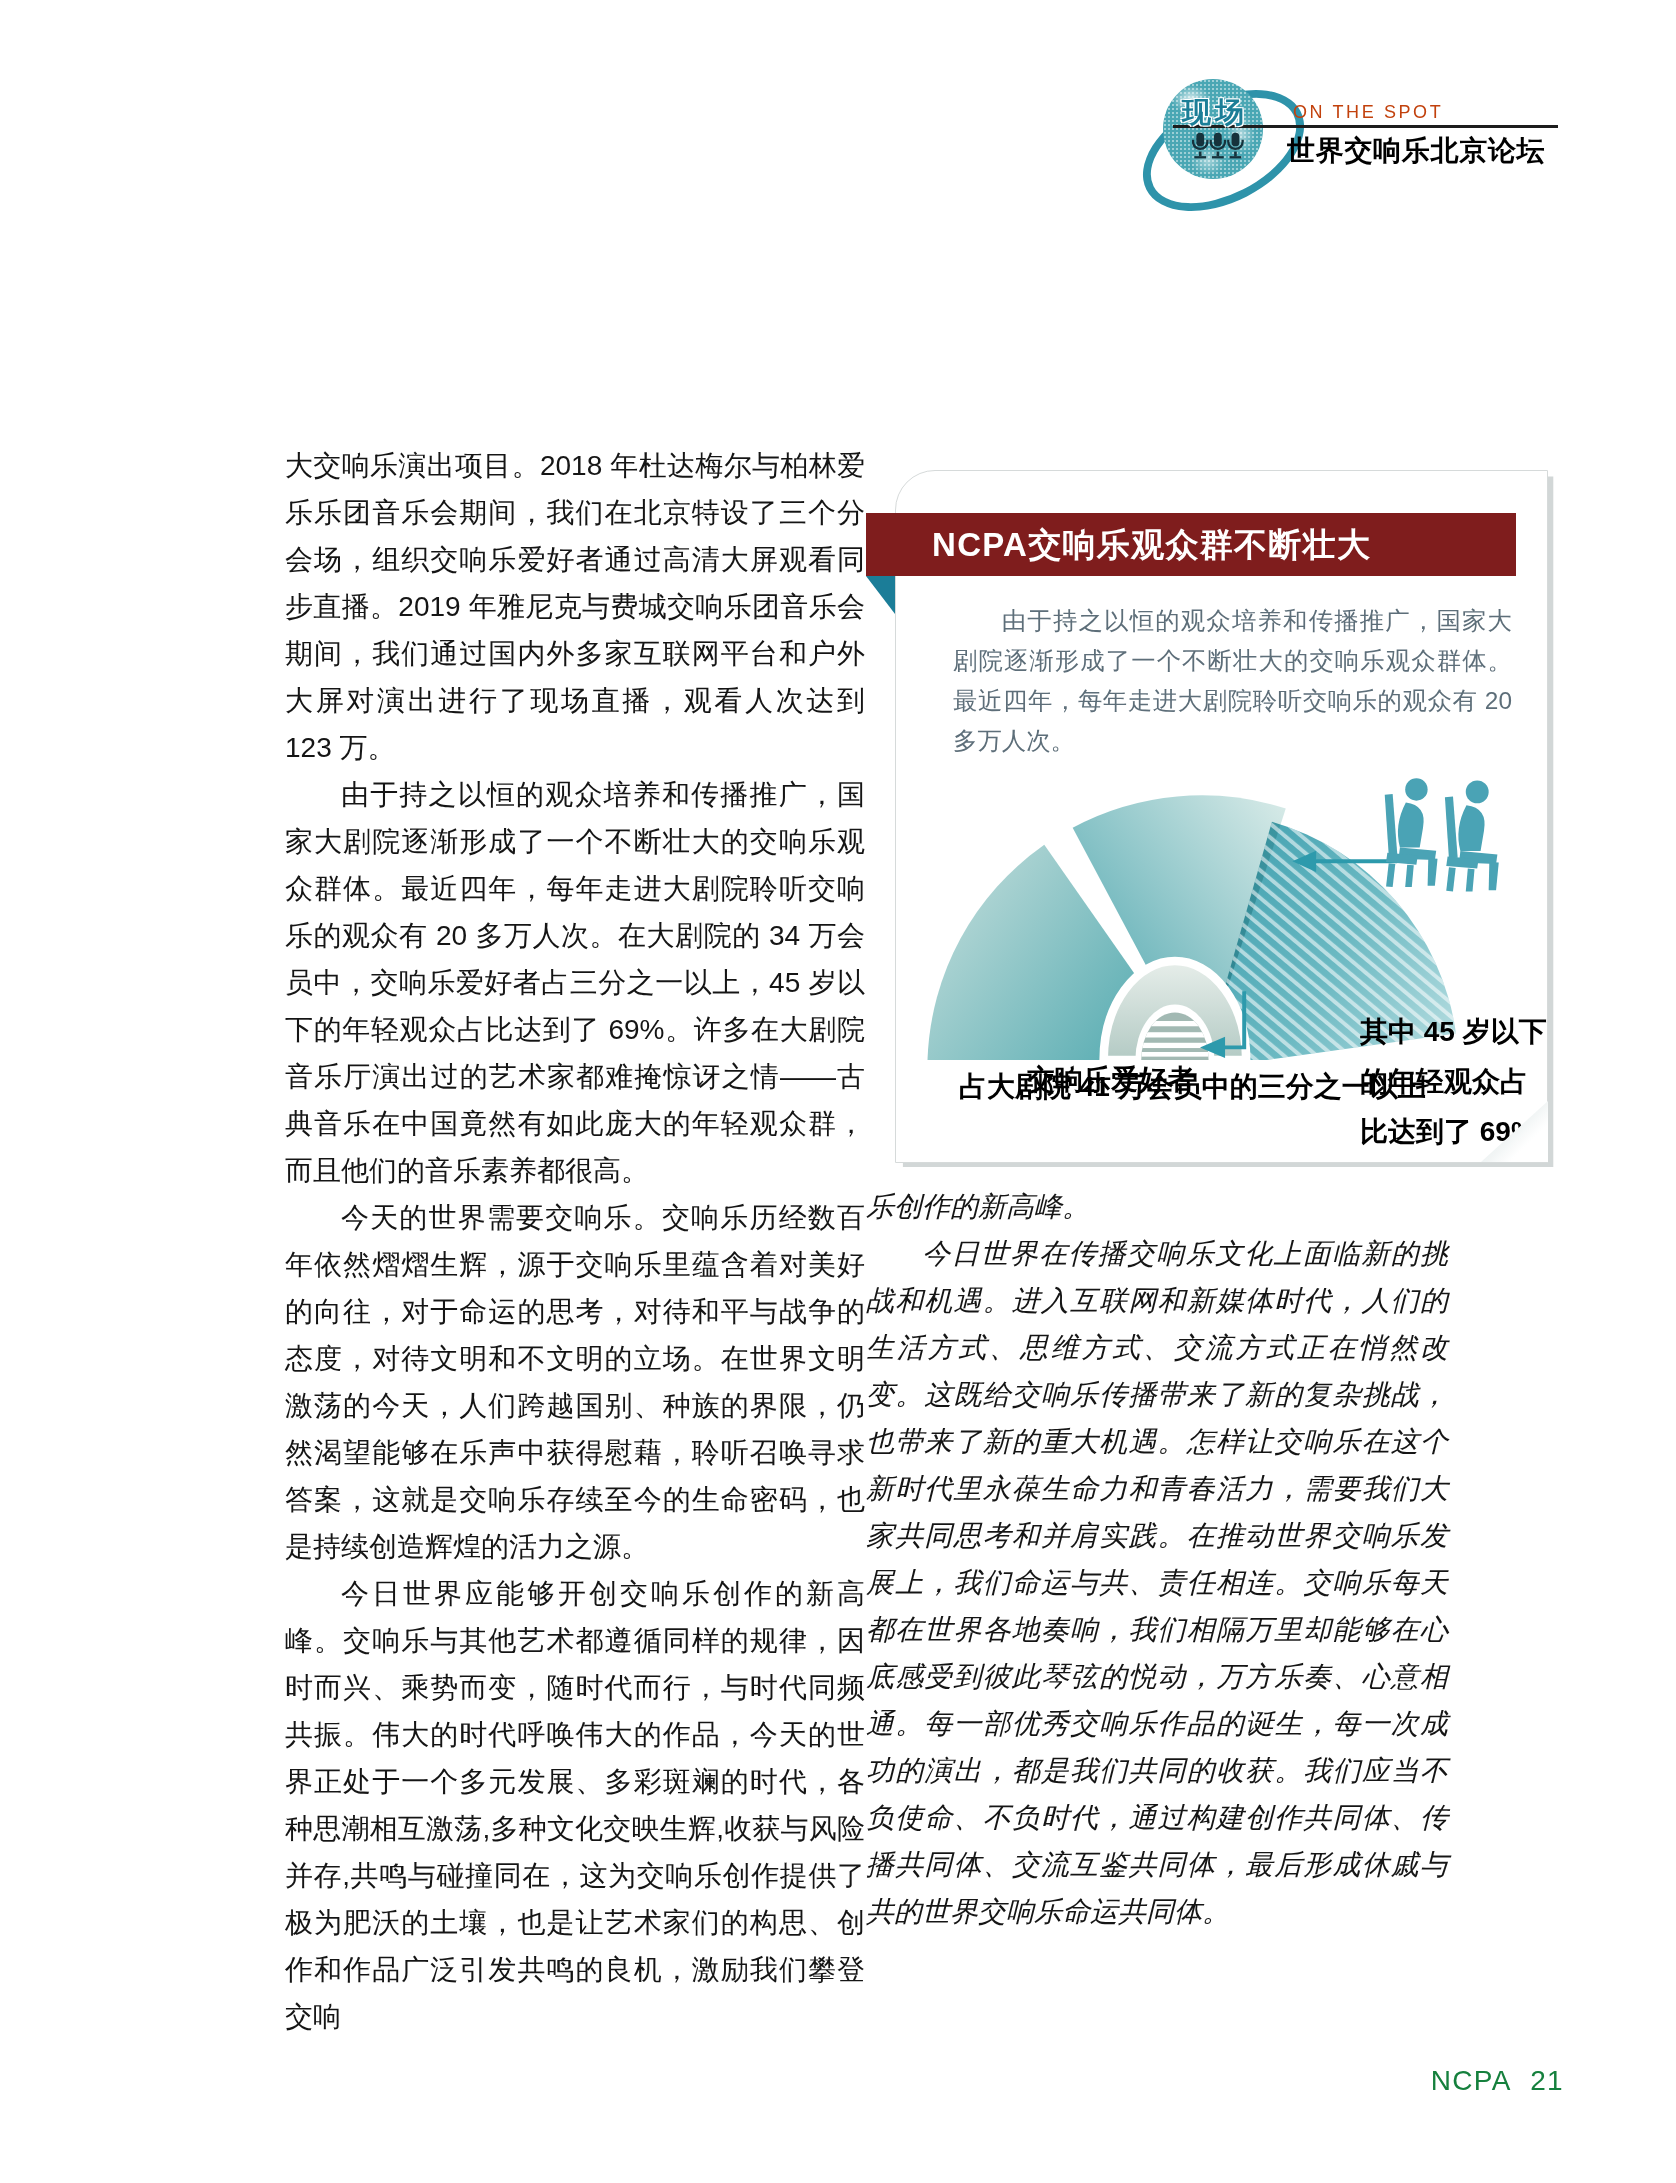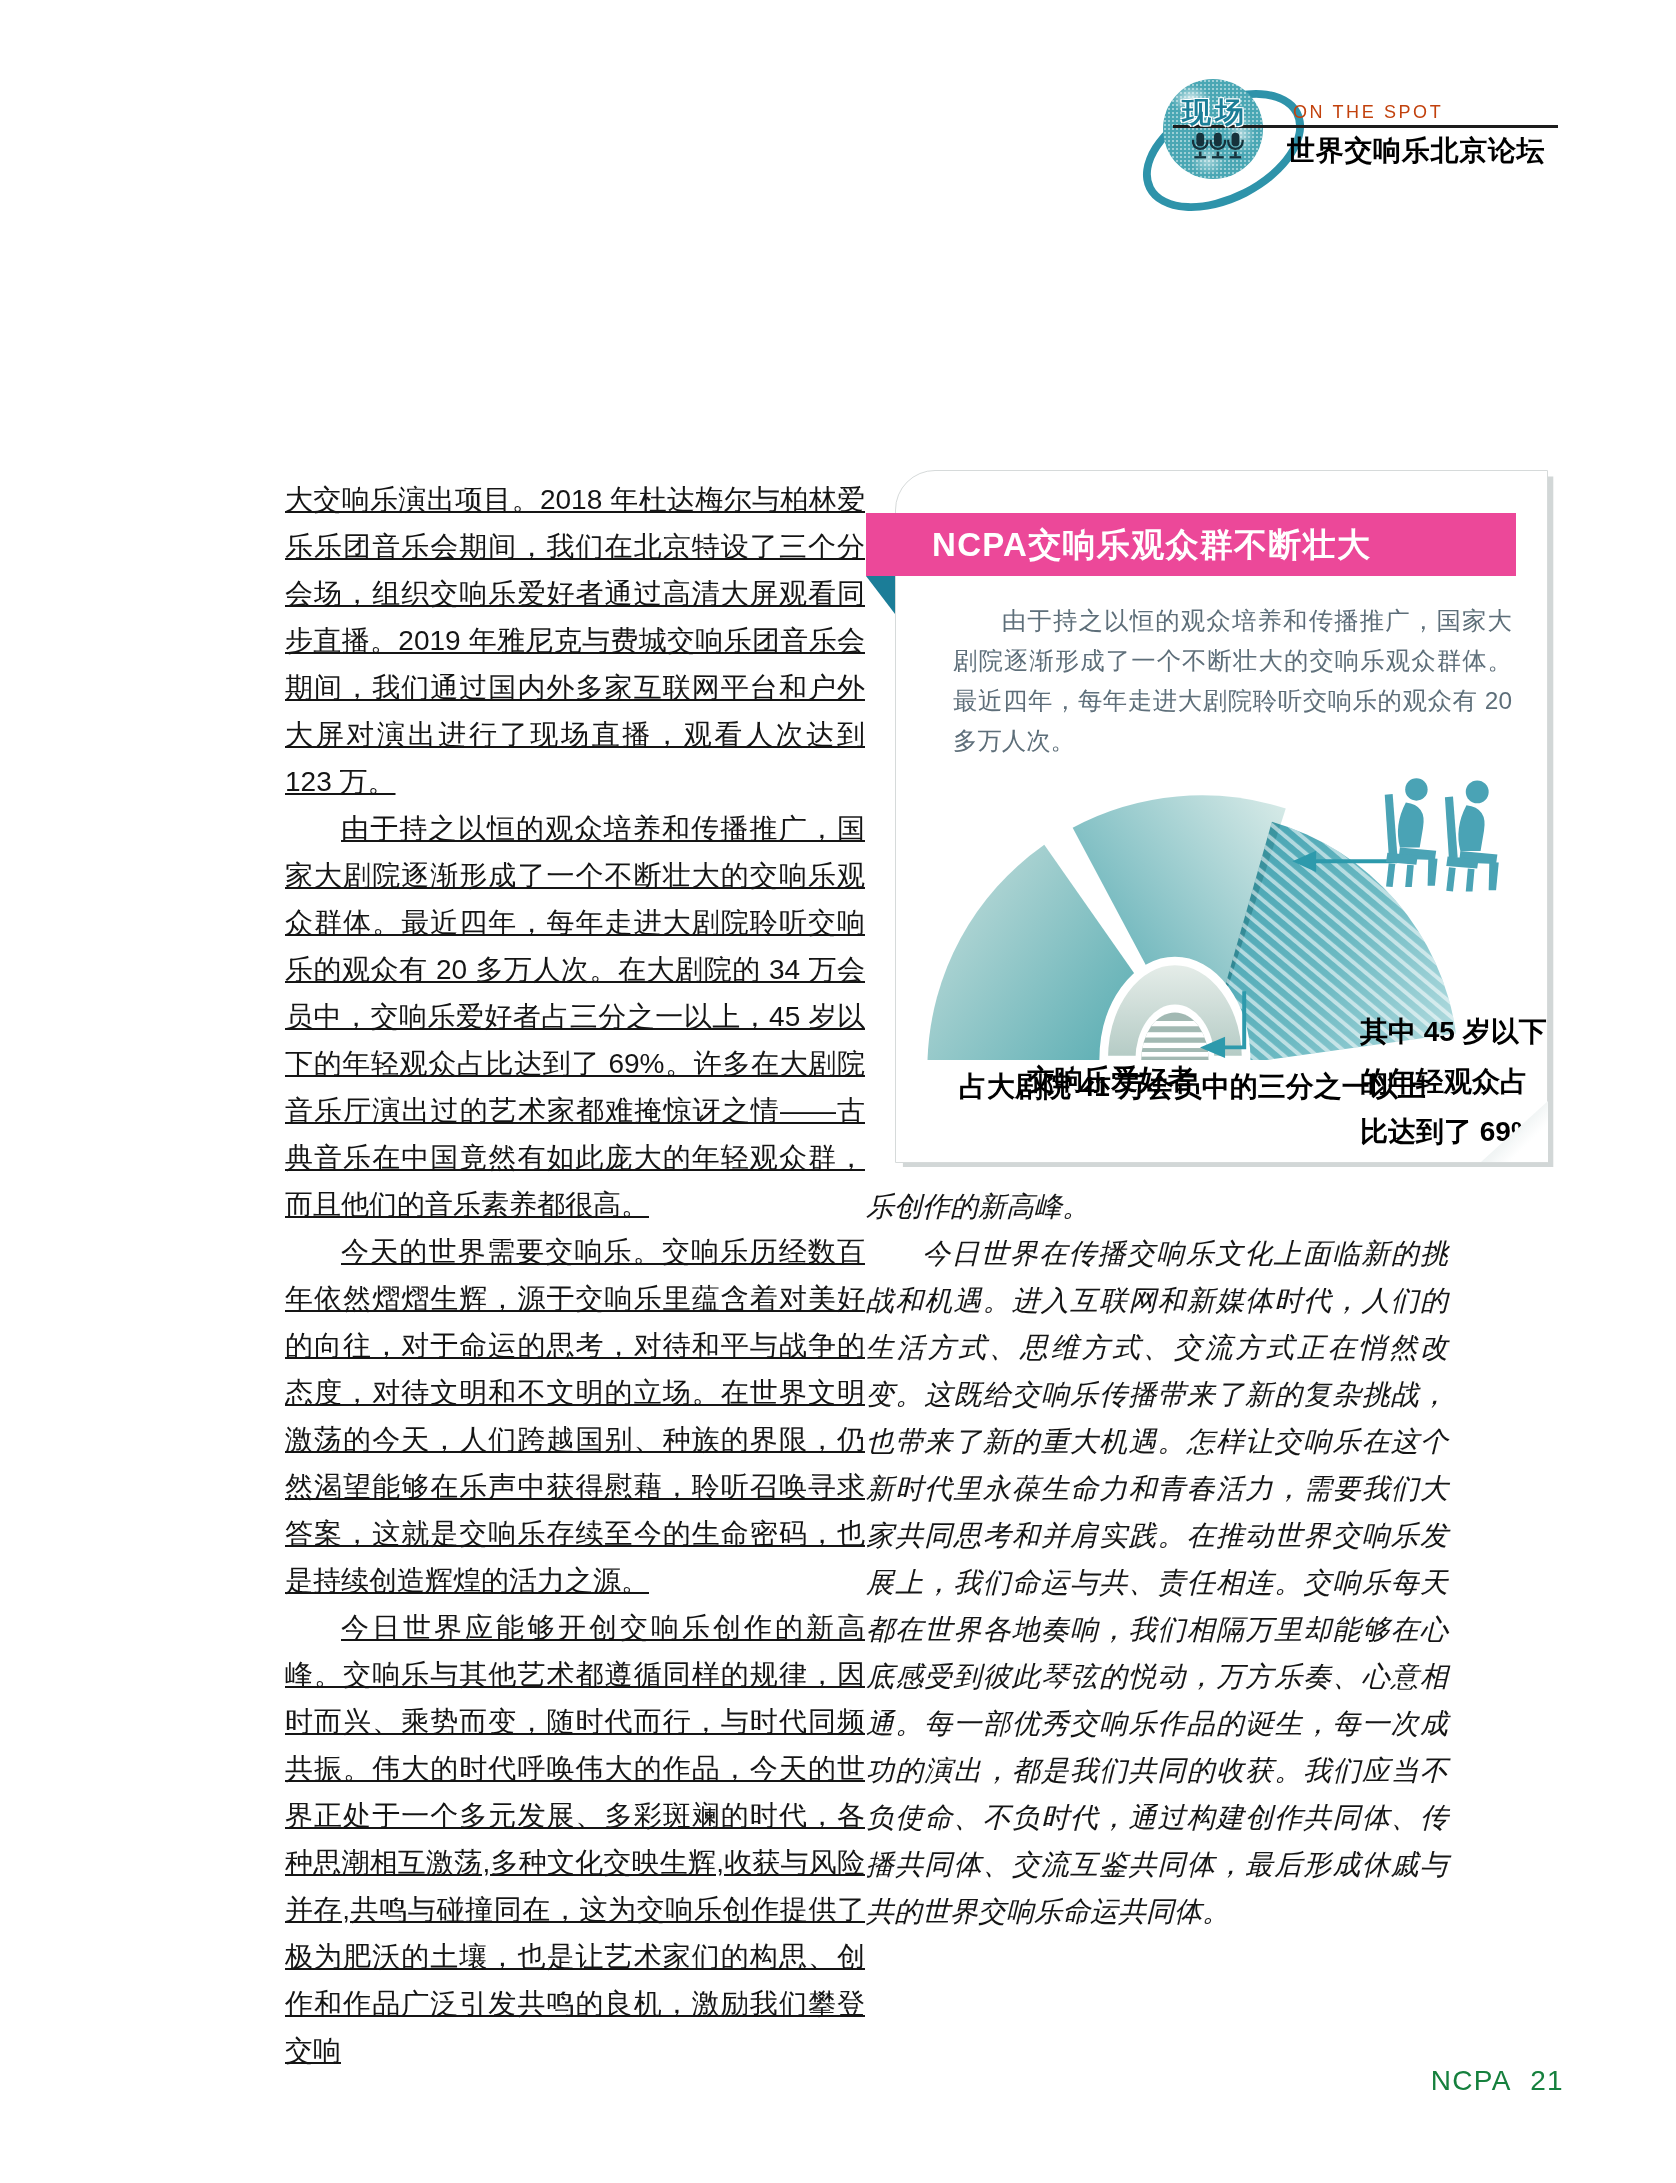--- a/index.html
+++ b/index.html
@@ -22,29 +22,29 @@
   .logo-badge{position:absolute;left:1182px;top:93px;font-size:29px;font-weight:bold;letter-spacing:4px;
     color:#1b7e97;text-shadow:-1.3px -1.3px 0 #fff,1.3px -1.3px 0 #fff,-1.3px 1.3px 0 #fff,1.3px 1.3px 0 #fff;}
   .header-rule{position:absolute;left:1173px;top:125px;width:385px;height:2.6px;background:#1d1d1d;}
   .mics{position:absolute;left:1192px;top:132px;}
   .tagline{position:absolute;left:1293px;top:102px;font-size:18px;letter-spacing:2.6px;color:#c2410c;}
   .page-title{position:absolute;left:1287px;top:132px;font-size:28px;font-weight:900;letter-spacing:0.7px;color:#000;}
   
   .col{position:absolute;text-align:justify;font-size:28px;line-height:47px;color:#151515;}
   .col p{margin:0;text-indent:2em;}
   .col p.cont{text-indent:0;}
-  #col-left{left:285px;top:476px;width:580px;text-decoration:underline;}
+  #col-left{left:285px;top:442px;width:580px;}
   #col-right{left:866px;top:1183px;width:582px;font-style:italic;}
   
   .infobox-card{position:absolute;left:895px;top:470px;width:651px;height:691px;background:#fff;
     border:1.3px solid #d6dada;border-top-left-radius:40px;box-shadow:6.6px 5.3px 0 -1.3px #d2d7d7;}
   .corner-fold{position:absolute;left:1481px;top:1101px;width:67px;height:61px;
     background:linear-gradient(135deg,#9fb0b0 0%,#e8eeee 38%,#ffffff 70%);
     clip-path:polygon(100% 0,0 100%,100% 100%);}
-  .band{position:absolute;left:866px;top:513px;width:650px;height:63px;background:#ec4899;}
+  .band{position:absolute;left:866px;top:513px;width:650px;height:63px;background:#7f1d1d;}
   .band h2{margin:0;padding-left:66px;font-size:33px;line-height:63px;font-weight:bold;letter-spacing:1.3px;color:#fff;}
   .band-fold{position:absolute;left:866px;top:576px;width:29px;height:38px;background:#1b7d98;
     clip-path:polygon(0 0,100% 0,100% 100%);}
   .infobox-body{position:absolute;left:953px;top:601px;width:559px;font-size:24.4px;line-height:40px;
     color:#5d6e79;text-align:justify;text-indent:2em;}
   .infographic{position:absolute;left:911px;top:759px;}
   .lbl{position:absolute;font-weight:bold;color:#000;}
   #lbl45{left:1360px;top:1007px;font-size:28px;line-height:50px;}
   #lblLovers{left:977px;top:1033px;width:218px;font-size:28px;text-align:right;margin-top:28px;}
   #lblMembers{left:959px;top:1068px;font-size:28px;}

